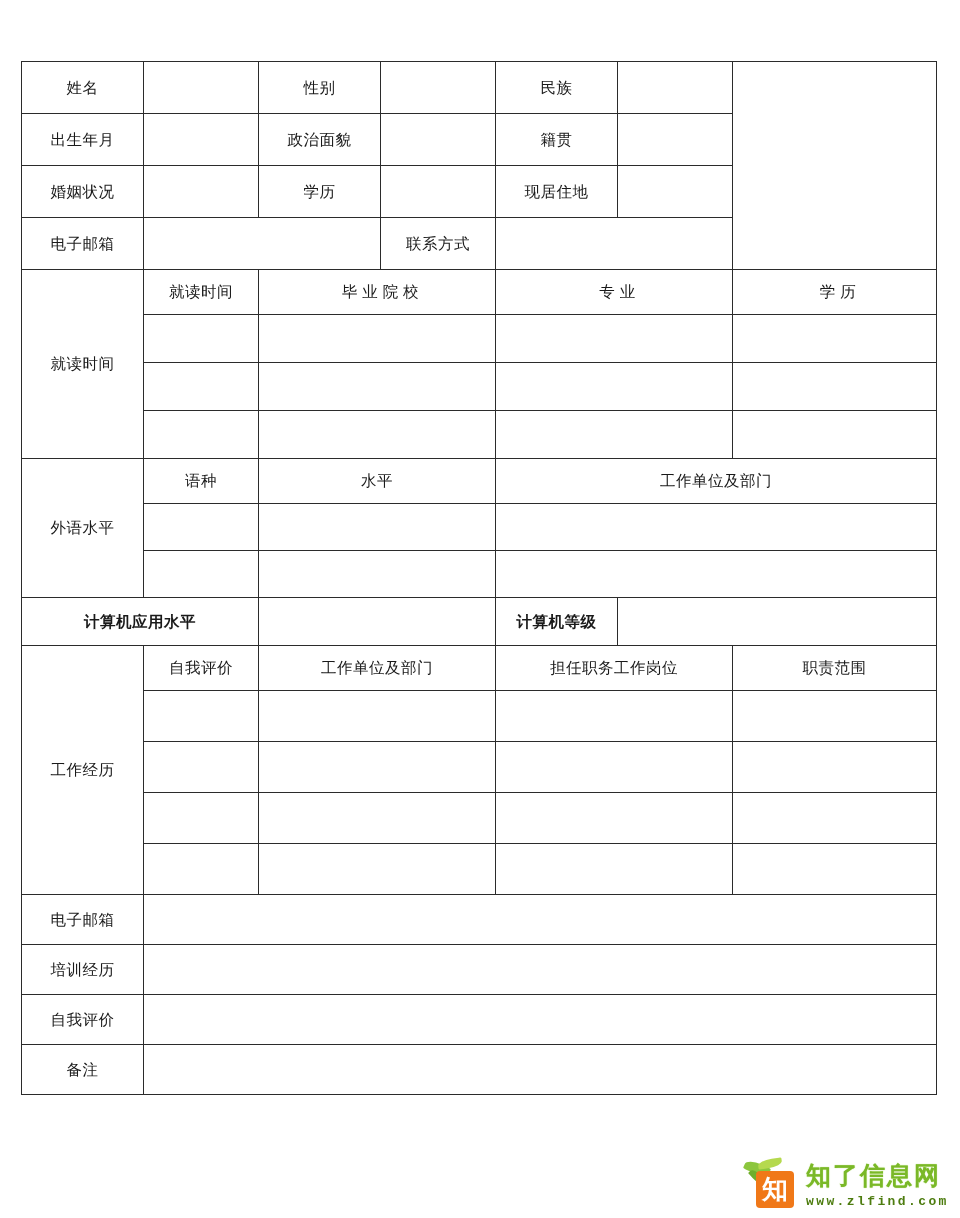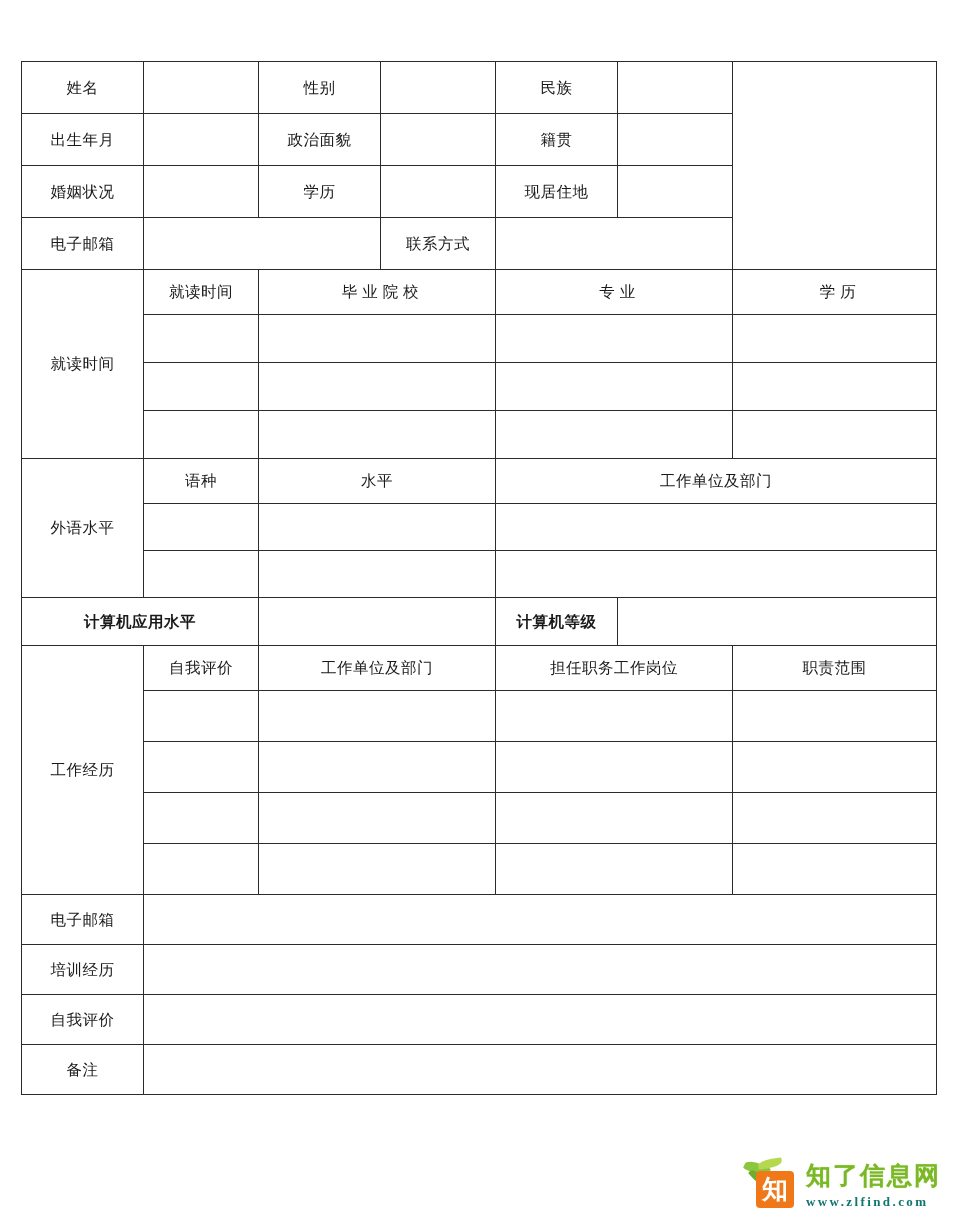--- a/index.html
+++ b/index.html
@@ -114,23 +114,23 @@
     font-weight: bold;
     color: #7ab828;
     letter-spacing: 2px;
     font-family: "DejaVu Sans", sans-serif;
     line-height: 1;
     text-shadow: 0 0 1px #9ccf4a;
   }
   .wm-url {
     font-size: 13px;
     font-weight: bold;
-    color: #0f766e;
+    color: #4d7c0f;
     letter-spacing: 2.4px;
-    font-family: Liberation Serif, serif;
+    font-family: Liberation Mono, monospace;
     margin-top: 7px;
     line-height: 1;
   }
 </style>
 </head>
 <body>
 
 <div class="page">
 
 <table class="resume">

